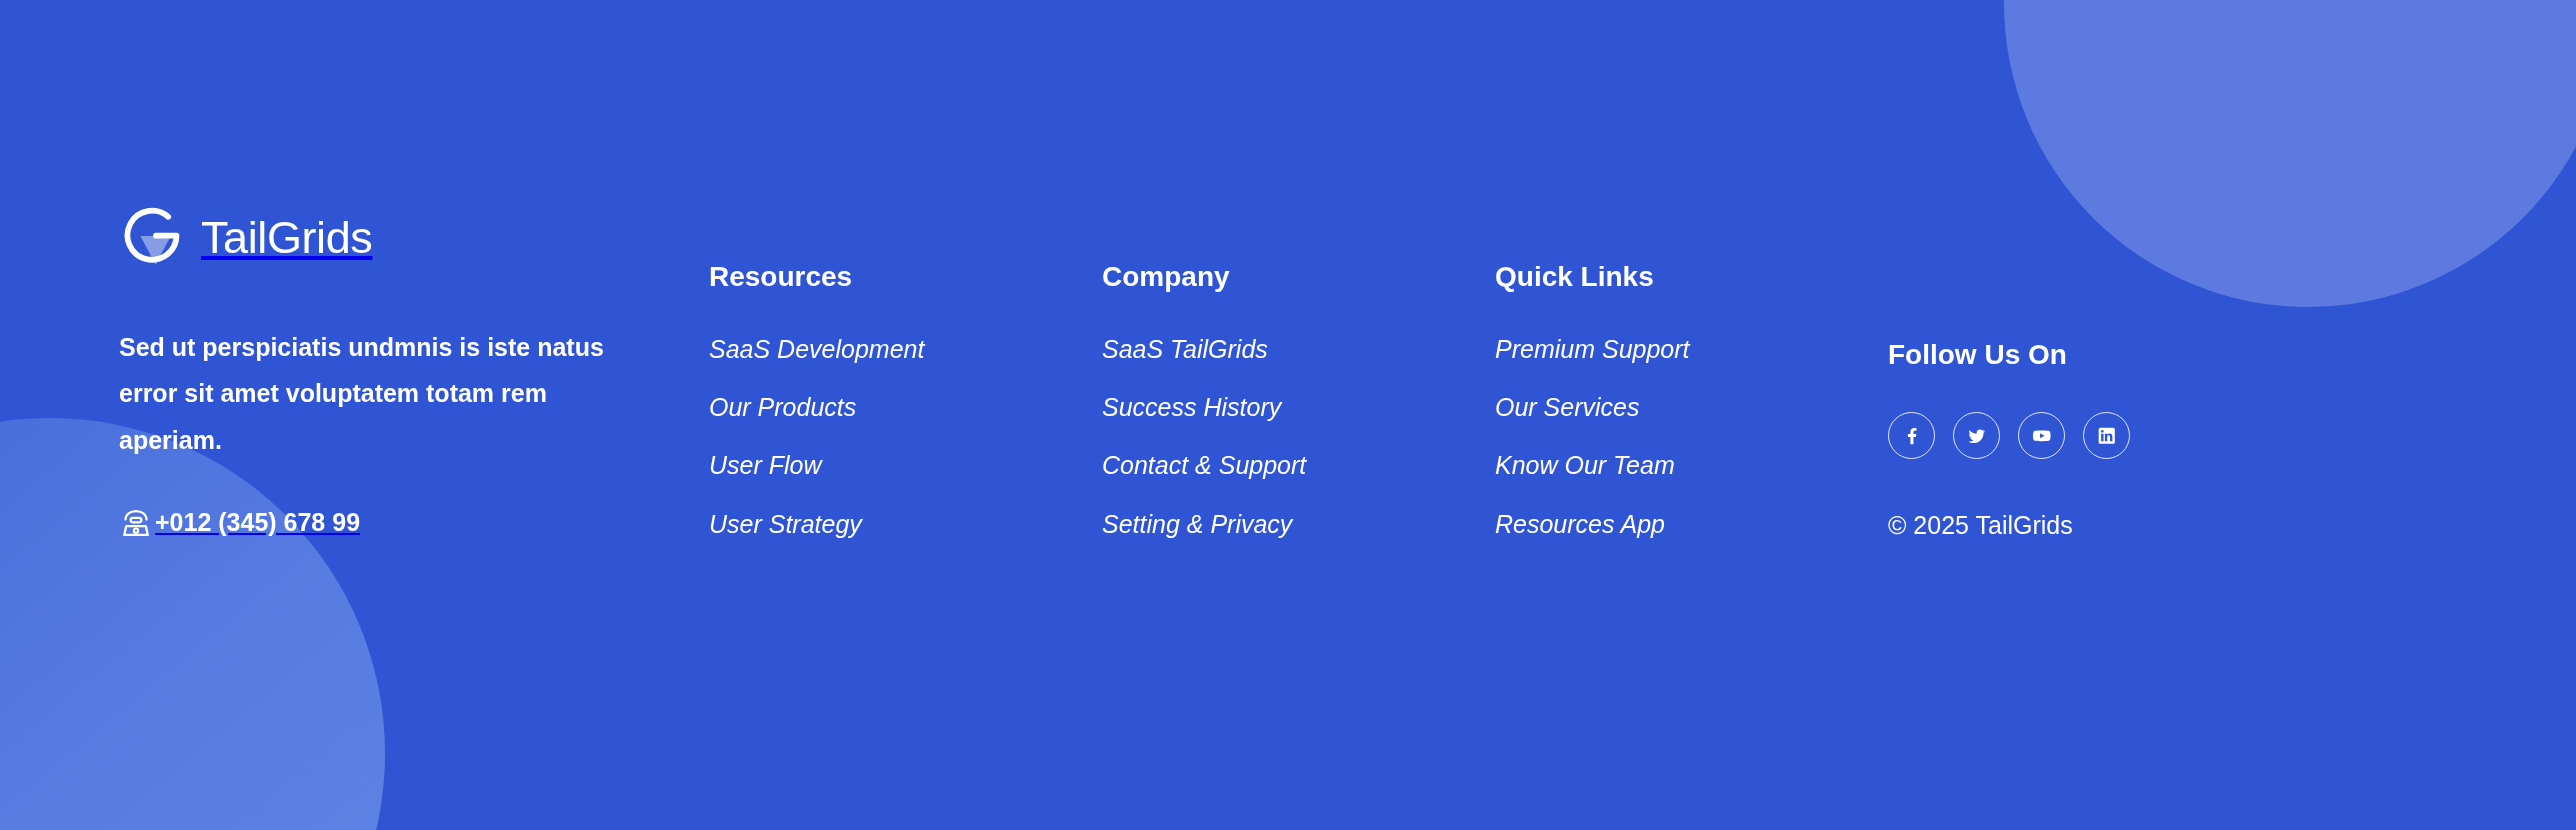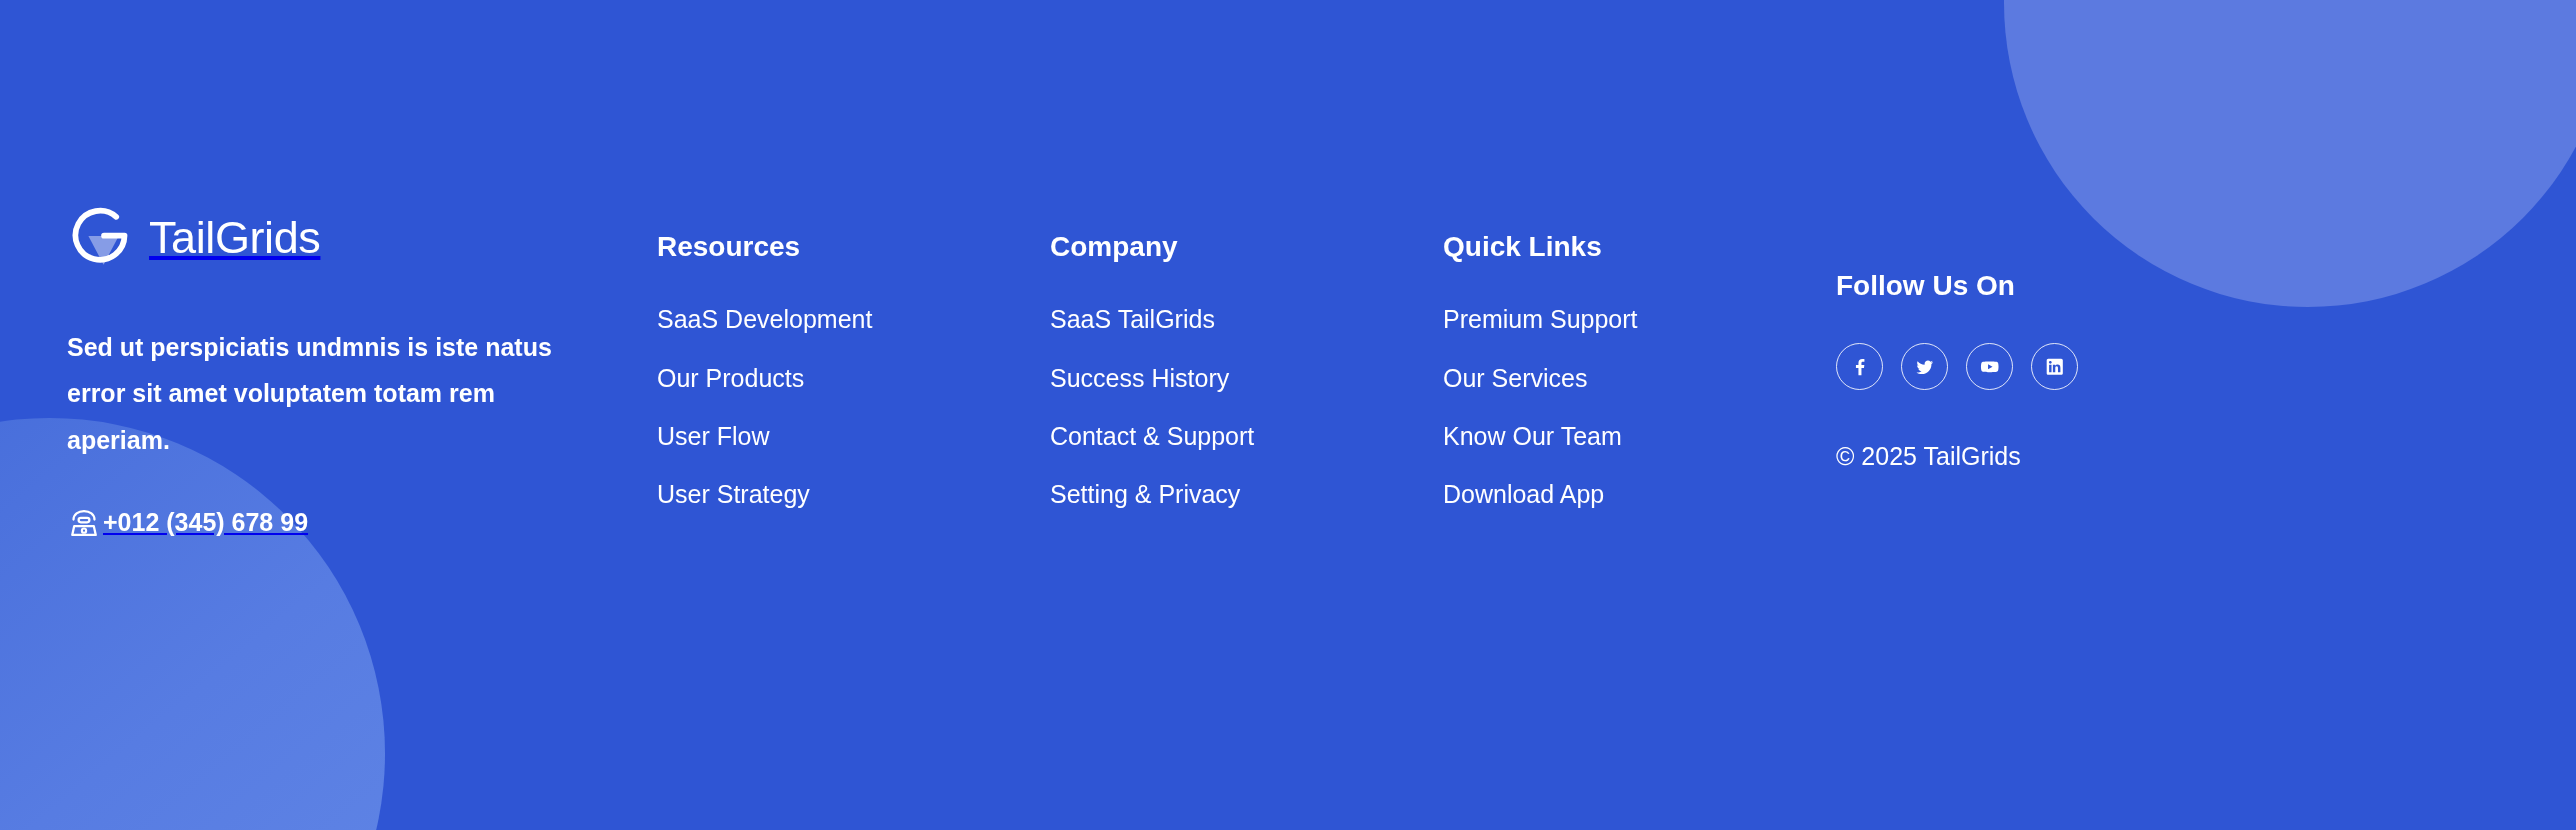--- a/index.html
+++ b/index.html
@@ -49,22 +49,22 @@
   .footer {
     position: relative;
     z-index: 2;
     width: 2576px;
     height: 830px;
     padding: 204px 0 0 0;
   }
 
   .footer-inner {
     display: flex;
-    align-items: center;
-    padding-left: 67px;
+    align-items: flex-end;
+    padding-left: 119px;
     padding-right: 134px;
   }
 
   
   .col-brand { width: 590px; flex: 0 0 590px; }
 
   .brand-row {
     display: flex;
     align-items: center;
     gap: 16px;
@@ -113,21 +113,21 @@
     color: #ffffff;
     font-size: 28px;
     font-weight: 700;
     margin-bottom: 43px;
     line-height: 1;
     white-space: nowrap;
   }
 
   .link-list { list-style: none; }
 
-  .link-list li { margin-bottom: 27px; }
+  .link-list li { margin-bottom: 27px; font-style: italic; }
   .link-list li:last-child { margin-bottom: 0; }
 
   .footer-link {
     color: #ffffff;
     font-size: 25px;
     text-decoration: none;
     font-weight: 400;
     line-height: 1.25;
     white-space: nowrap;
     display: inline-block;
@@ -229,21 +229,21 @@
         <li><a class="footer-link" href="#">Setting &amp; Privacy</a></li>
       </ul>
     </div>
 
     <div class="col-links">
       <h3 class="col-title">Quick Links</h3>
       <ul class="link-list">
         <li><a class="footer-link" href="#">Premium Support</a></li>
         <li><a class="footer-link" href="#">Our Services</a></li>
         <li><a class="footer-link" href="#">Know Our Team</a></li>
-        <li><a class="footer-link" href="#">Download App</a></li>
+        <li><a class="footer-link" href="#">Resources App</a></li>
       </ul>
     </div>
 
     <div class="col-social">
       <h3 class="col-title">Follow Us On</h3>
 
       <div class="social-row">
         <a class="social-btn" href="#">
           <span>
             <svg width="21.5" height="21.5" viewBox="0 0 24 24" aria-hidden="true">

